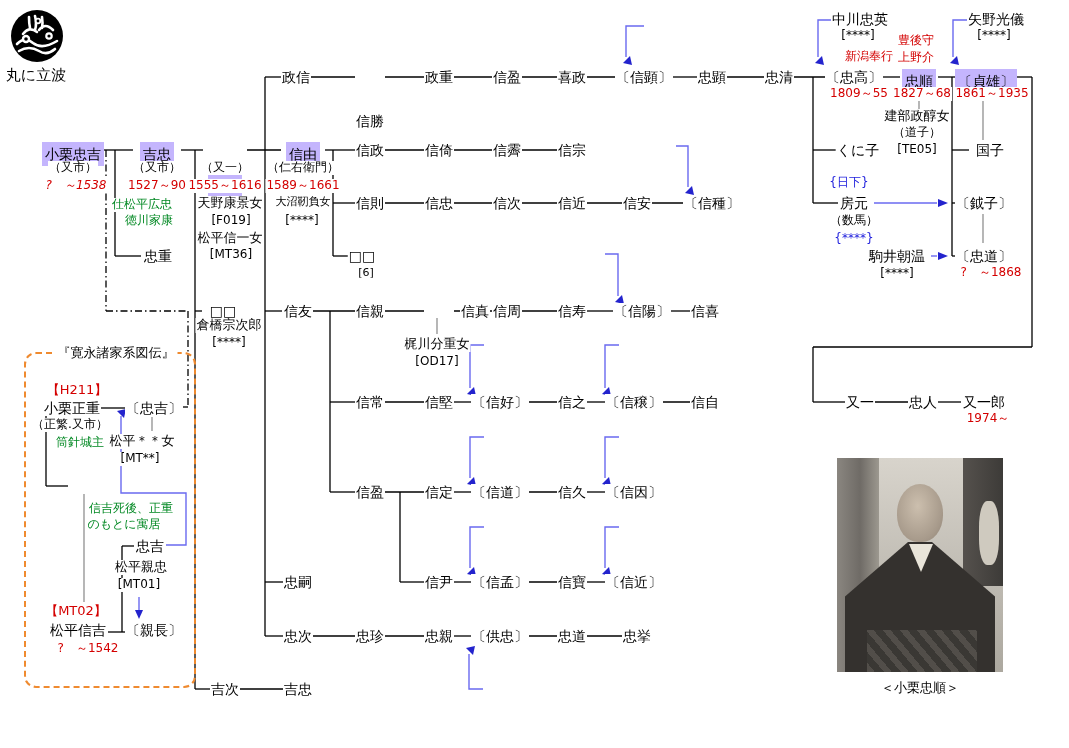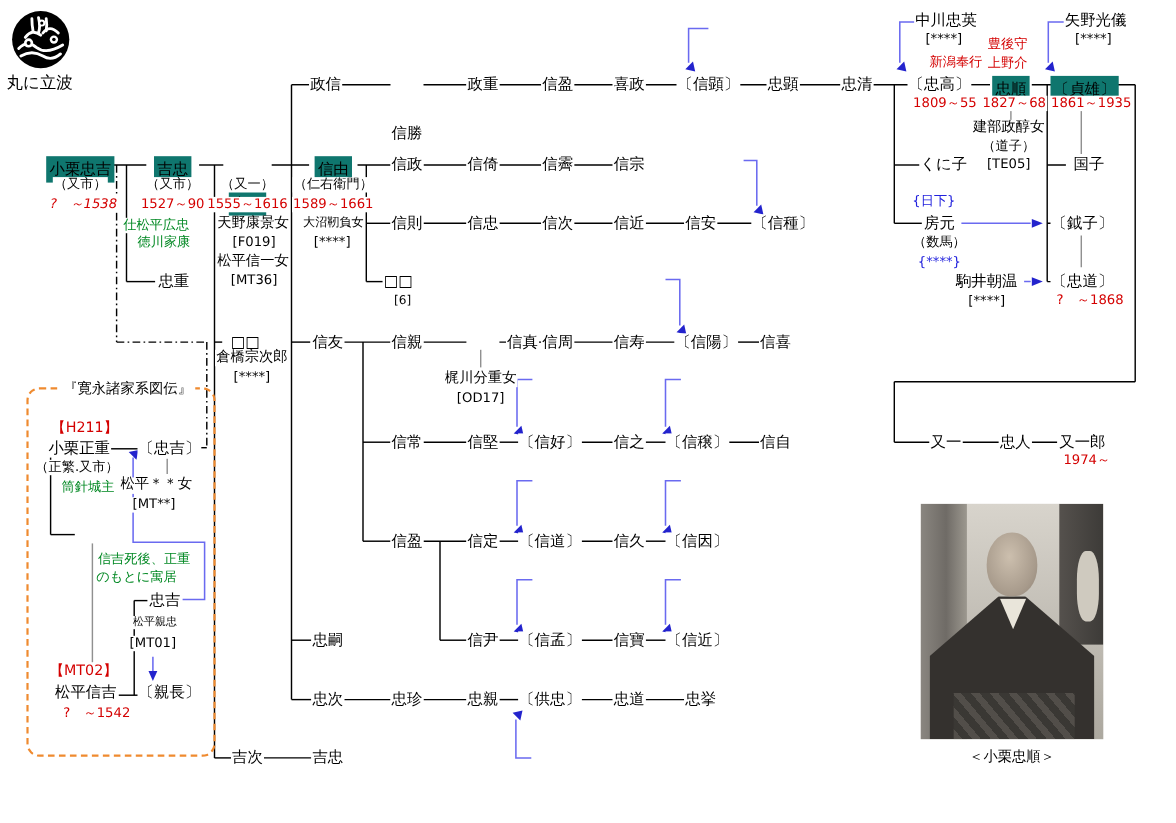--- a/index.html
+++ b/index.html
@@ -5,21 +5,21 @@
   html,body{margin:0;padding:0;background:#fff;}
   #stage{position:relative;width:1069px;height:748px;background:#fff;overflow:hidden;
          font-family:"DejaVu Sans","Liberation Sans",sans-serif;color:#000;}
   #wires{position:absolute;left:0;top:0;}
   .node{position:absolute;transform:translateX(-50%);white-space:nowrap;line-height:1.15;
         font-size:14px;background:#fff;padding:0 1px;}
   .node.r{color:#d40000;}
   .node.ri{color:#d40000;font-style:italic;}
   .node.g{color:#008822;}
   .node.b{color:#2222dd;}
-  .node.hl{background:#0f766e;padding:4px 3px;}
+  .node.hl{background:#c4b5fd;padding:4px 3px;}
   #kanei-box{position:absolute;left:24px;top:352px;width:168px;height:332px;
              border:2px dashed #ef8a2f;border-radius:12px;background:transparent;}
   #kanei-title{position:absolute;left:116px;top:344px;transform:translateX(-50%);
                font-size:13px;background:#fff;padding:0 3px;white-space:nowrap;}
   #crest{position:absolute;left:9px;top:8px;}
   #crest-label{position:absolute;left:36px;top:66px;transform:translateX(-50%);font-size:15px;white-space:nowrap;}
   
   #photo{position:absolute;left:837px;top:458px;width:166px;height:214px;overflow:hidden;
          background:linear-gradient(180deg,#d8d4cc,#aca89f);}
   #photo .p-left{position:absolute;left:0;top:0;width:42px;height:100%;
@@ -313,21 +313,21 @@
       <div class="node r" style="left: 77px; top: 383px; font-size: 13px;">【H211】</div>
       <div class="node" style="left: 72px; top: 400px;">小栗正重</div>
       <div class="node" style="left: 70px; top: 418px; font-size: 12px;">（正繁.又市）</div>
       <div class="node g" style="left: 80px; top: 436px; font-size: 12px;">筒針城主</div>
       <div class="node" style="left: 154px; top: 400px;">〔忠吉〕</div>
       <div class="node" style="left: 142px; top: 434px; font-size: 13px;">松平＊＊女</div>
       <div class="node" style="left: 140px; top: 452px; font-size: 12px;">[MT**]</div>
       <div class="node g" style="left: 131px; top: 502px; font-size: 12px;">信吉死後、正重</div>
       <div class="node g" style="left: 124px; top: 518px; font-size: 12px;">のもとに寓居</div>
       <div class="node" style="left: 150px; top: 538px;">忠吉</div>
-      <div class="node" style="left: 141px; top: 560px; font-size: 10px;">松平親忠</div>
+      <div class="node" style="left: 141px; top: 560px; font-size: 13px;">松平親忠</div>
       <div class="node" style="left: 139px; top: 578px; font-size: 12px;">[MT01]</div>
       <div class="node r" style="left: 76px; top: 604px; font-size: 13px;">【MT02】</div>
       <div class="node" style="left: 78px; top: 622px;">松平信吉</div>
       <div class="node r" style="left: 88px; top: 642px; font-size: 12px;">?　～1542</div>
       <div class="node" style="left: 154px; top: 622px;">〔親長〕</div>
     </div>
 
   <div id="photo">
     <div class="p-left"></div>
     <div class="p-right"></div>

